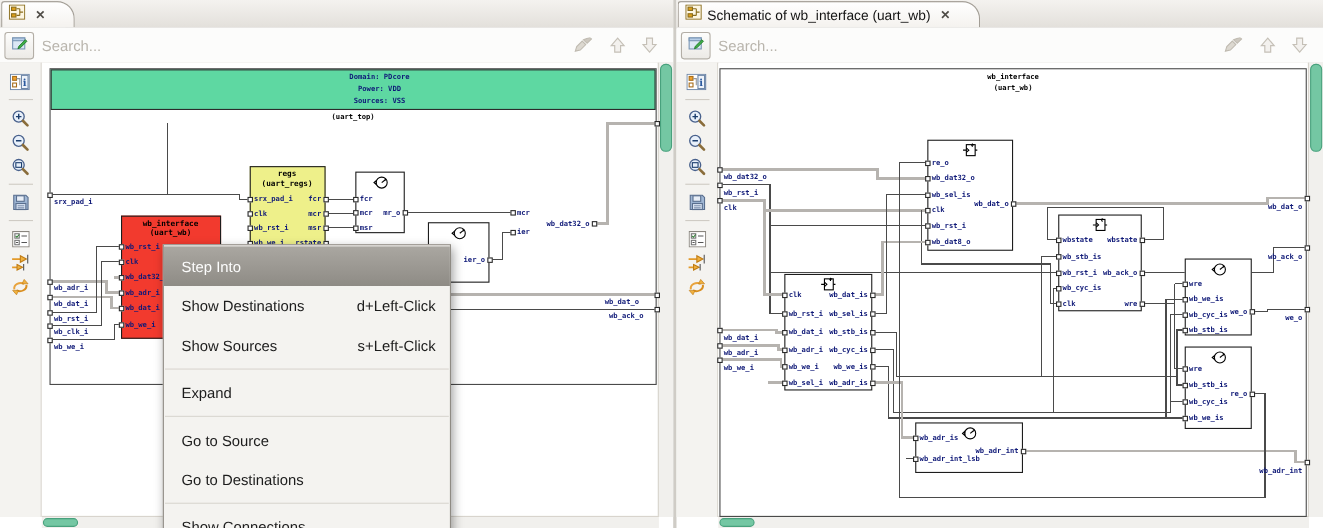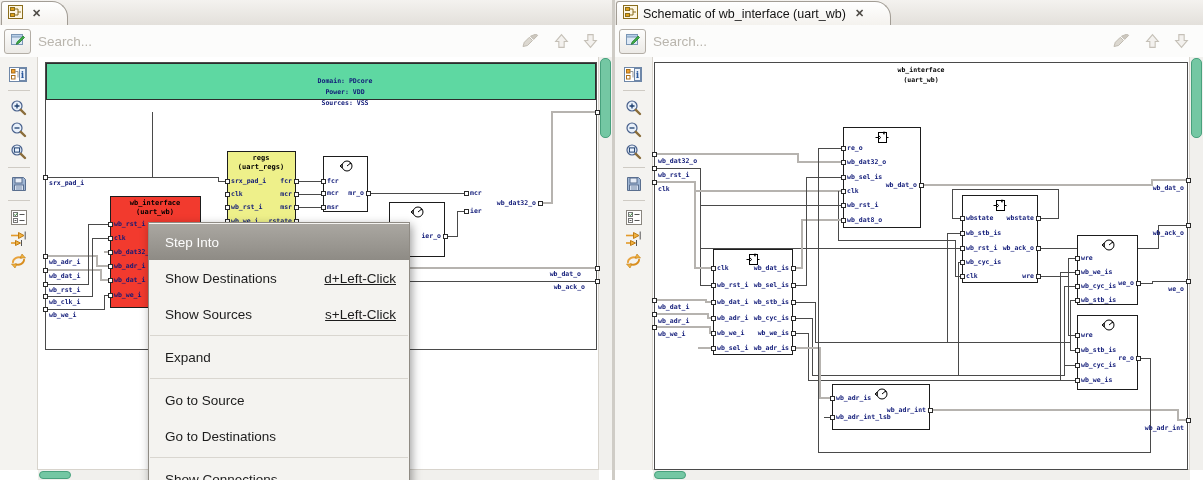--- a/index.html
+++ b/index.html
@@ -49,21 +49,21 @@
   .netlabel{position:absolute;font:bold 6.5px "DejaVu Sans Mono",monospace;color:#101a78;
             white-space:nowrap;line-height:7px;}
   .netlabel.r{transform:translateX(-100%);}
   .pin{position:absolute;width:5px;height:5px;background:#fff;border:1px solid #2a2a2a;box-sizing:border-box;}
   .bicon{position:absolute;}
   
   #context-menu{position:absolute;background:#f4f3f0;border:1px solid #8f8b84;
                 box-shadow:2px 3px 9px rgba(0,0,0,.38);z-index:10;padding:1px 0;box-sizing:border-box;}
   .menu-item{height:36px;display:flex;align-items:center;padding:0 13px 0 16px;
              font-size:13.5px;color:#1c1c1c;white-space:nowrap;}
-  .menu-item .shortcut{margin-left:auto;padding-left:30px;text-decoration:underline;}
+  .menu-item .shortcut{margin-left:auto;padding-left:30px;}
   .menu-item.hl{background:linear-gradient(#aaa7a1,#8e8b85);color:#fdfdfd;}
   .menu-sep{height:1px;background:#d9d6d0;margin:3px 1px;}
 </style>
 </head>
 <body>
 
 <div class="pane" id="pane0">
   <div class="tabbar">
     <div class="tab">
       <span class="tab-icon"><svg width="15" height="14" viewBox="0 0 15 14">
@@ -351,26 +351,27 @@
     <polyline points="793,285 806,285 806,177 843,177" class="wire"></polyline>
     <polyline points="793,348 820,348 820,398 832,398" class="wire bus"></polyline>
     <polyline points="824,417 832,417" class="wire"></polyline>
     <polyline points="930,410 1178,410 1178,420 1188,420" class="wire bus"></polyline>
     <polyline points="1138,358 1150,358 1150,452 818,452 818,148 843,148" class="wire"></polyline>
     <polyline points="1138,283 1152,283 1152,281 1188,281" class="wire"></polyline>
   </svg>
 <div id="schem-layer">
     <div class="frame" style="left: 45px; top: 62px; width: 552px; height: 288px;"></div>
     <div class="hband" style="left: 46px; top: 63px; width: 550px; height: 37px; background: rgb(94, 216, 162);"></div>
-    <div class="schemtext" style="left: 45px; width: 600px; top: 76px; border-radius: 10px;">
+    <div class="schemtext" style="left: 45px; width: 600px; top: 65px; border-radius: 10px;">
       <div>Domain: PDcore</div>
       <div>Power: VDD</div>
       <div>Sources: VSS</div>
     </div>
     <div class="schemtext" style="left: 45px; width: 552px; top: 101px; line-height: 10px; color: rgb(0, 0, 0);">
+      <div>(uart_top)</div>
     </div>
     <div class="pin" style="left: 43px; top: 175px;"></div>
     <div class="pin" style="left: 43px; top: 254px;"></div>
     <div class="pin" style="left: 43px; top: 268px;"></div>
     <div class="pin" style="left: 43px; top: 282px;"></div>
     <div class="pin" style="left: 43px; top: 294px;"></div>
     <div class="pin" style="left: 43px; top: 307px;"></div>
     <div class="pin" style="left: 595px; top: 110px;"></div>
     <div class="pin" style="left: 595px; top: 266px;"></div>
     <div class="pin" style="left: 595px; top: 279px;"></div>

